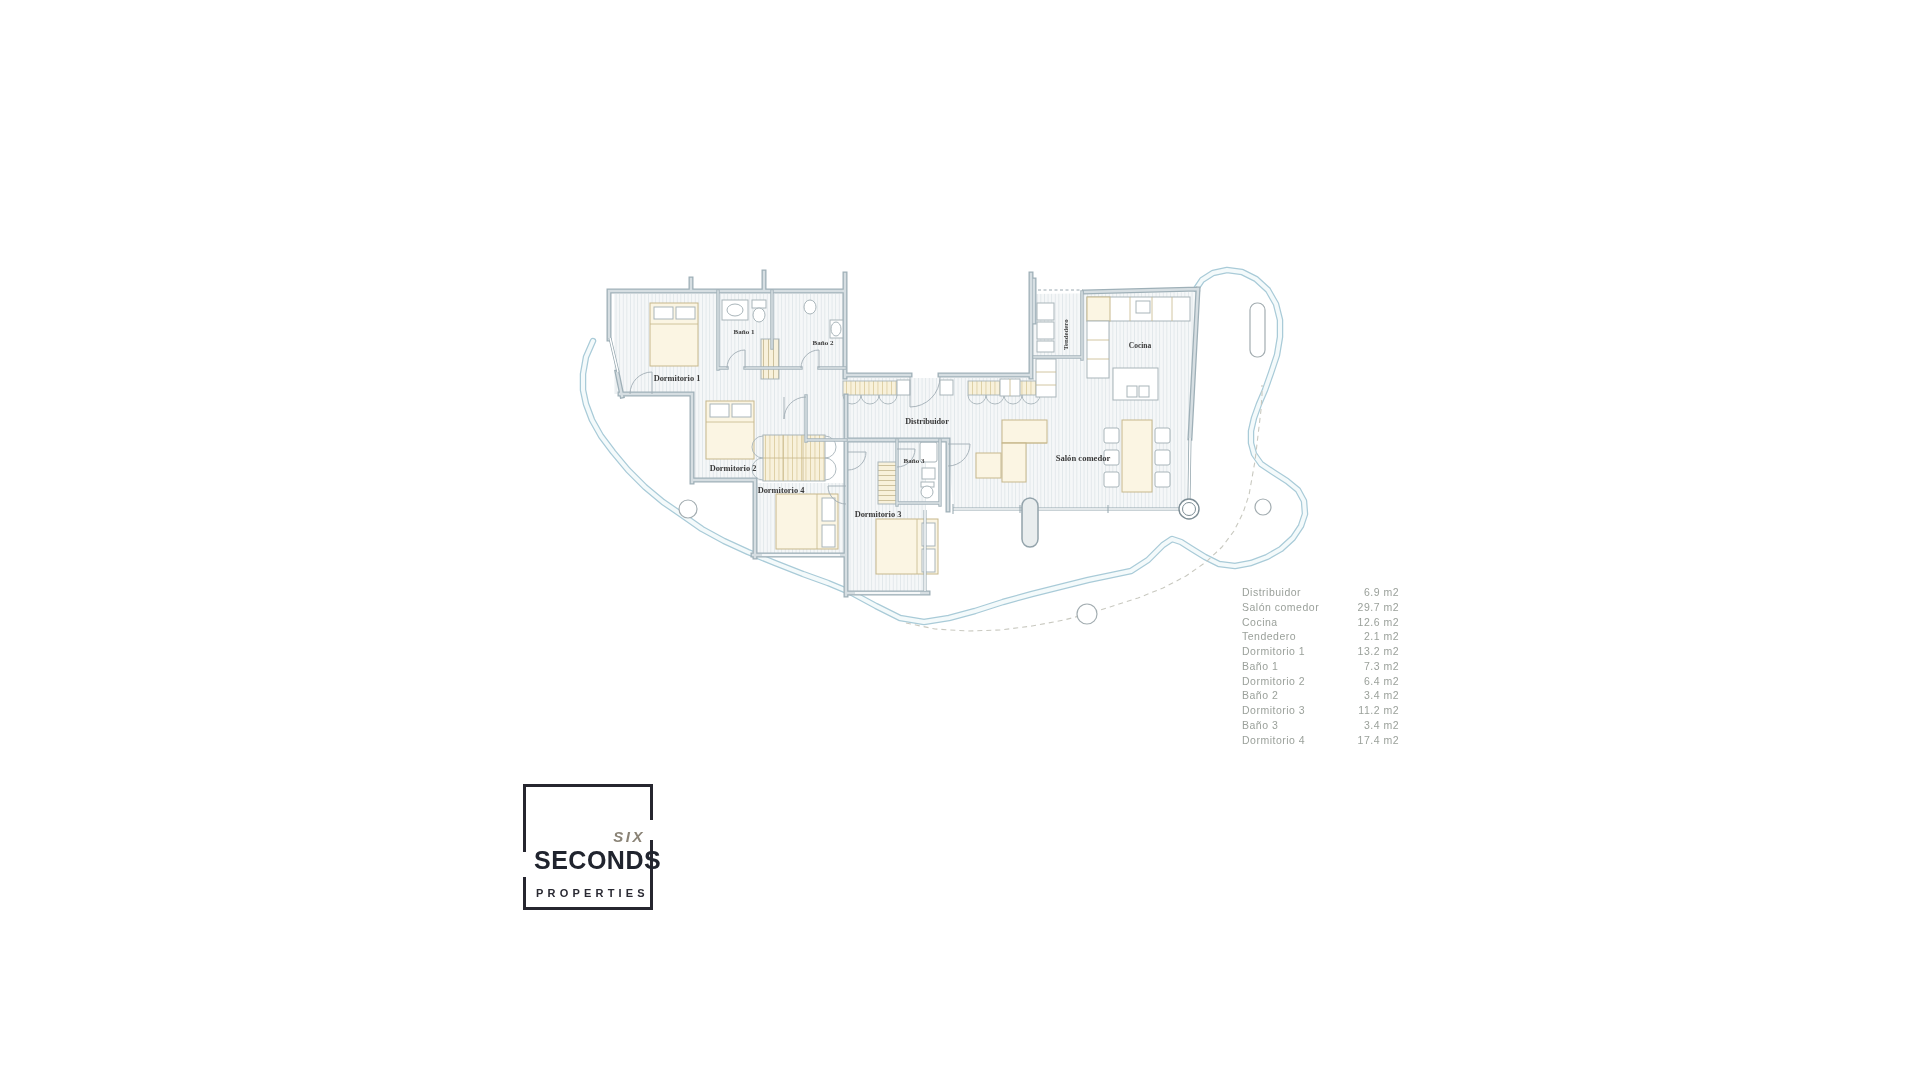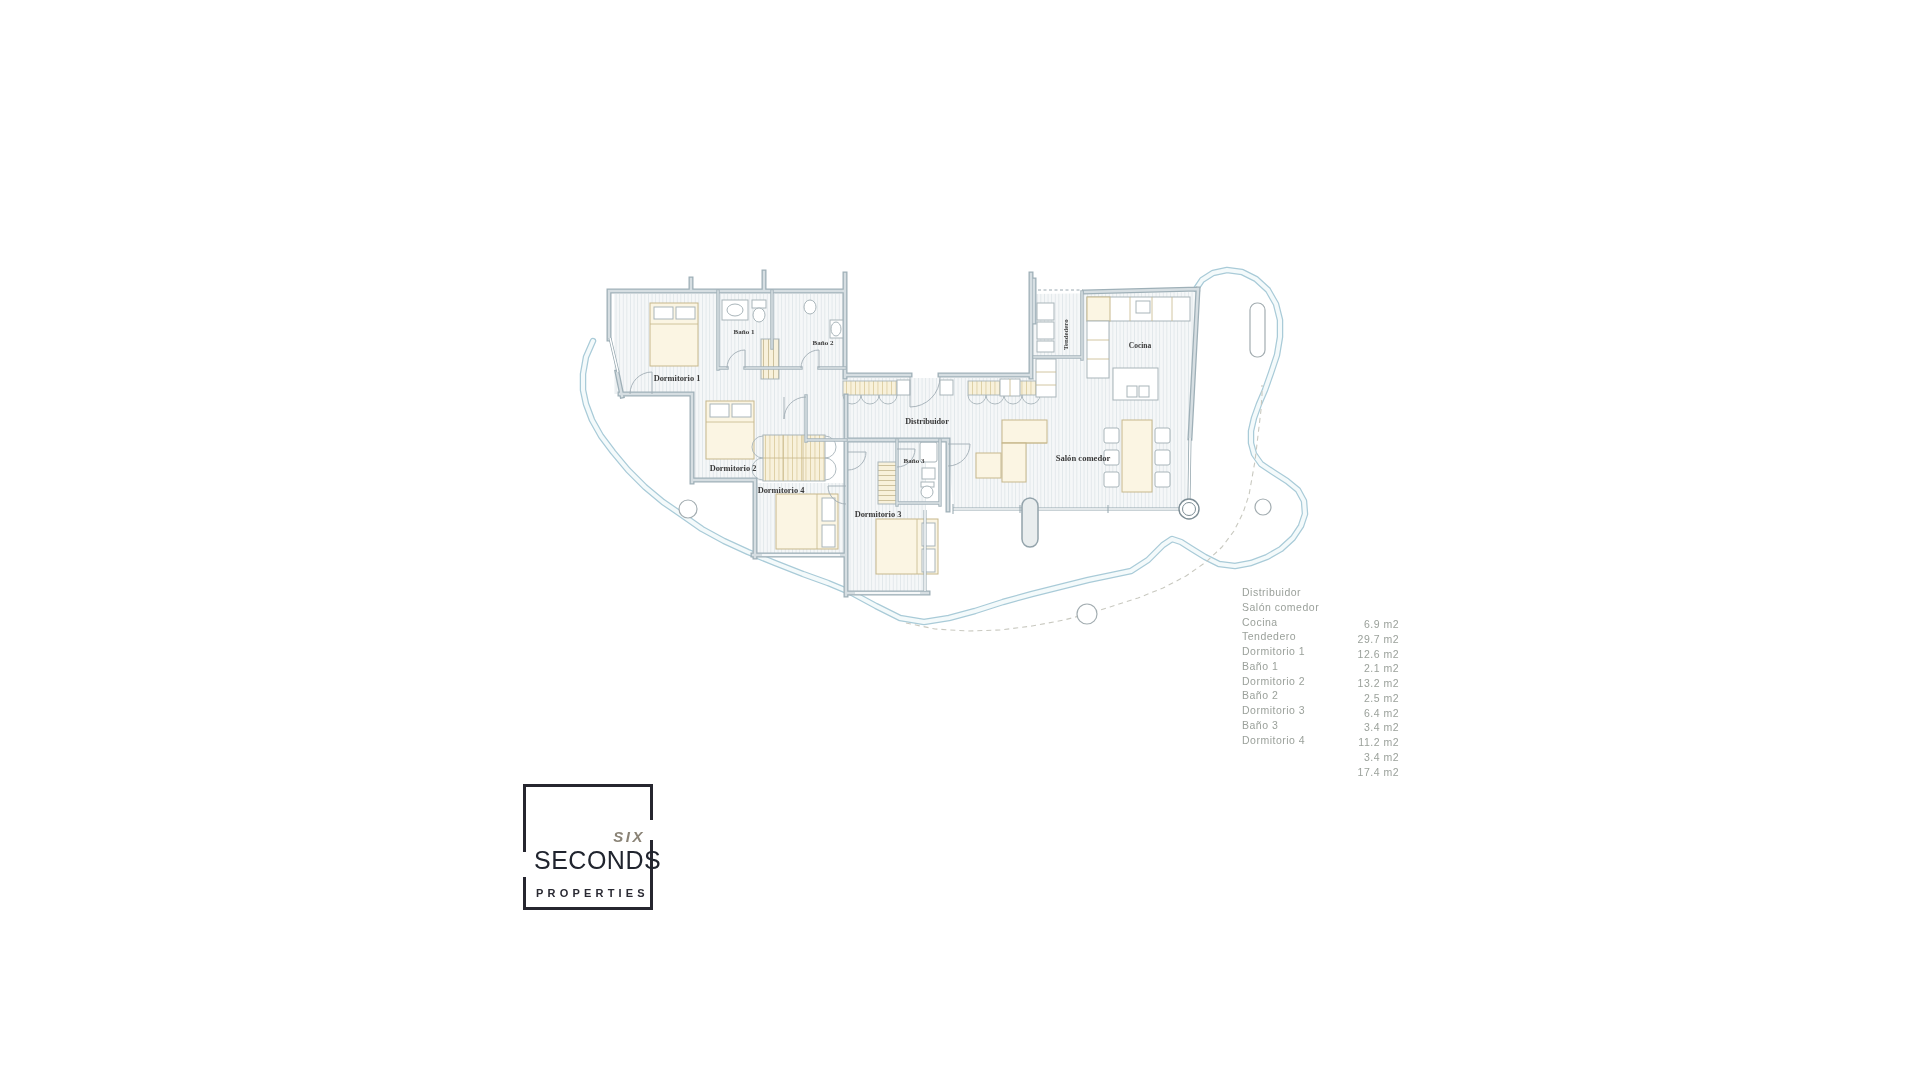--- a/index.html
+++ b/index.html
@@ -21,33 +21,33 @@
   .plant{fill:#ffffff;stroke:#a3adb1;stroke-width:1.2;}
   .roomlabel{font-family:"Liberation Serif",serif;font-weight:bold;fill:#3b3b3b;}
   .blueA{stroke:#a9cbd8;stroke-width:6.5;fill:none;stroke-linejoin:round;stroke-linecap:round;}
   .blueB{stroke:#f4fafb;stroke-width:4;fill:none;stroke-linejoin:round;stroke-linecap:round;}
   .dashedline{stroke:#c9c9c0;stroke-width:1.1;fill:none;stroke-dasharray:5 4;stroke-linejoin:round;}
   .dashsm{stroke:#9aa8b0;stroke-width:1;fill:none;stroke-dasharray:3 2.5;}
 
   .legend{position:absolute;left:1242px;top:585px;width:157px;font-size:10.5px;
     color:#9ba19b;letter-spacing:0.5px;}
   .legend-row{display:flex;justify-content:space-between;height:14.75px;line-height:14.75px;}
-  .legend-area{text-align:right;white-space:pre;margin-top:32px;}
+  .legend-area{text-align:right;white-space:pre;}
 
   .logo{position:absolute;left:523px;top:784px;width:130px;height:126px;}
   .logo .b{position:absolute;background:#26262f;}
   .b-top{left:0;top:0;right:0;height:3px;}
   .b-bottom{left:0;bottom:0;right:0;height:3px;}
   .b-left1{left:0;top:0;width:3px;height:68px;}
   .b-left2{left:0;bottom:0;width:3px;height:33px;}
   .b-right1{right:0;top:0;width:3px;height:36px;}
   .b-right2{right:0;bottom:0;width:3px;height:70px;}
   .logo-six{position:absolute;right:8px;top:44px;font-weight:bold;font-size:15px;
     letter-spacing:2.5px;color:#8a8376;font-style:italic;}
-  .logo-seconds{position:absolute;left:11px;top:62px;font-weight:normal;font-size:25px;
+  .logo-seconds{position:absolute;left:11px;top:62px;font-weight:bold;font-size:25px;
     letter-spacing:0.5px;color:#20242e;}
   .logo-props{position:absolute;left:13px;bottom:11px;font-weight:600;font-size:11px;
     letter-spacing:4.2px;color:#2a2a33;}
 </style>
 </head>
 <body>
 
 <div id="stage">
 
 <svg width="1920" height="1080" viewBox="0 0 1920 1080">
@@ -291,21 +291,21 @@
   <div class="legend-row">
         <span>Tendedero</span>
         <span class="legend-area">2.1 m2</span>
       </div>
   <div class="legend-row">
         <span>Dormitorio 1</span>
         <span class="legend-area">13.2 m2</span>
       </div>
   <div class="legend-row">
         <span>Baño 1</span>
-        <span class="legend-area">2.5 m2</span>
+        <span class="legend-area">7.3 m2</span>
       </div>
   <div class="legend-row">
         <span>Dormitorio 2</span>
         <span class="legend-area">6.4 m2</span>
       </div>
   <div class="legend-row">
         <span>Baño 2</span>
         <span class="legend-area">3.4 m2</span>
       </div>
   <div class="legend-row">

